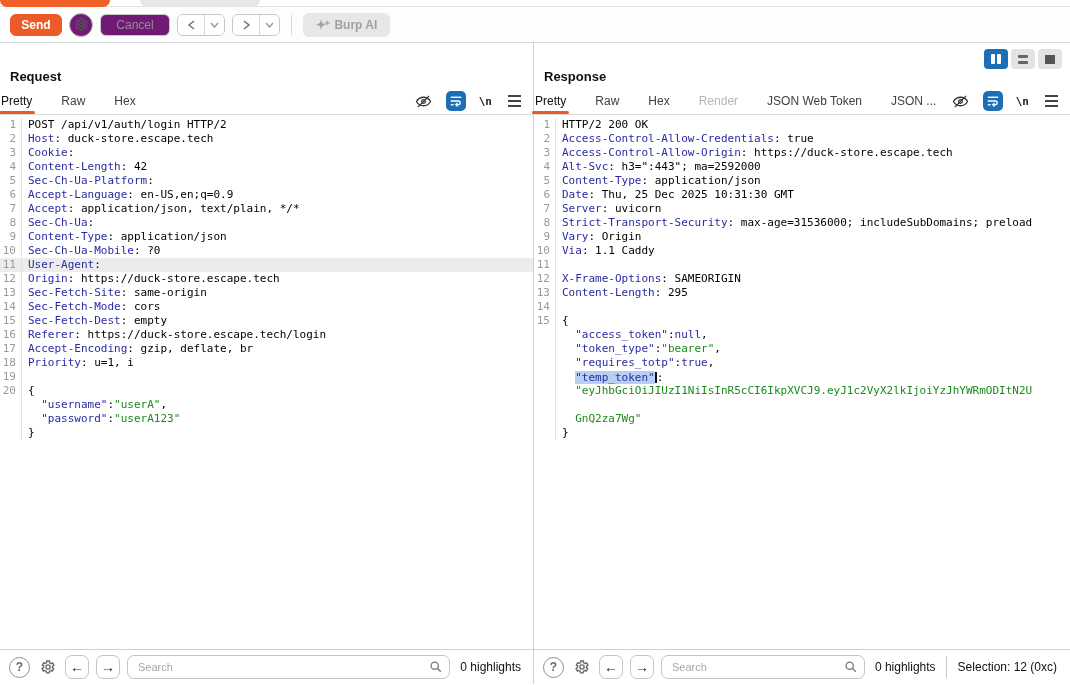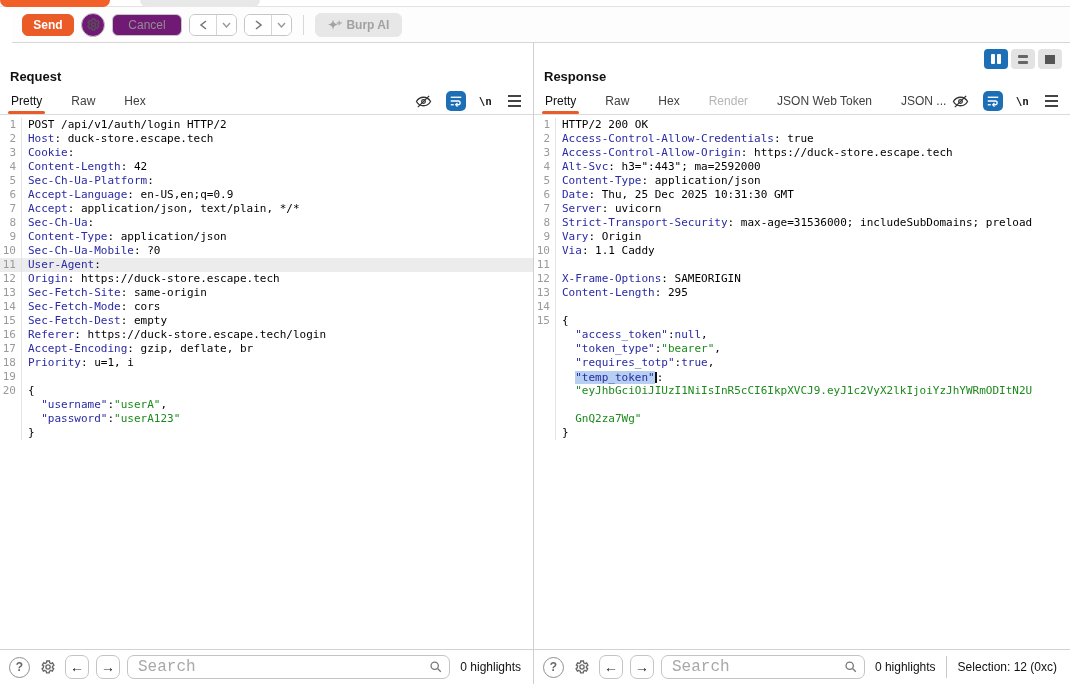--- a/index.html
+++ b/index.html
@@ -8,21 +8,21 @@
         font-family:"Liberation Sans",sans-serif; overflow:hidden; color:#111; }
 
   
   .top-strip{ height:7px; position:relative; background:#fff; border-bottom:1px solid #e2e2e2;}
   .tab-stub{ position:absolute; top:0; height:7px; border-radius:0 0 7px 7px; }
   .tab-stub.active{ left:0; width:110px; background:#f2602a; }
   .tab-stub.idle{ left:140px; width:120px; background:#e8e8e8; }
 
   
   .toolbar{ height:36px; display:flex; align-items:center; gap:7px; padding:0 10px;
-            background:#fdfdfd; border-bottom:1px solid #d6d6d6;margin-left:12px; }
+            background:#fdfdfd; border-bottom:1px solid #d6d6d6; }
   .btn{ display:inline-flex; align-items:center; justify-content:center;
         border:1px solid #c6c6c6; border-radius:6px; background:#701a75; height:22px;
         font-size:12px; color:#8f8f8f; cursor:default; }
   .btn-send{ background:#ea5b27; border-color:#ea5b27; color:#fff; font-weight:bold;
              width:52px; height:22px; }
   .btn-circle{ width:24px; height:24px; border-radius:50%; color:#555; }
   .btn-cancel{ width:70px; }
   .split{ display:inline-flex; border:1px solid #c6c6c6; border-radius:6px; height:22px; overflow:hidden;}
   .split .seg{ display:flex; align-items:center; justify-content:center; width:26px; color:#777; background:#fff;}
   .split .seg + .seg{ border-left:1px solid #d6d6d6; width:20px; }
@@ -33,21 +33,21 @@
 
   
   .panes{ display:flex; height:641px; }
   .pane{ display:flex; flex-direction:column; position:relative; background:#fff; }
   .pane.request{ width:534px; border-right:1px solid #cfcfcf; }
   .pane.response{ width:536px; }
   .pane-title{ font-size:13px; font-weight:bold; padding:26px 0 0 10px; height:44px; }
   .pane.response .pane-title{ padding-top:26px; }
 
   .tabs-row{ position:relative; display:flex; align-items:stretch; height:28px;
-             border-bottom:1px solid #dadada; padding-left:10px; }
+             border-bottom:1px solid #dadada; }
   .tab{ font-size:12px; color:#404040; margin-right:27px; padding:7px 1px 0 1px; position:relative; white-space:nowrap;}
   .tab.active{ color:#111; }
   .tab.active::after{ content:""; position:absolute; left:-2px; right:-2px; bottom:0;
                       height:3px; background:#ea5b27; border-radius:2px; }
   .tab.disabled{ color:#b5b5b5; }
 
   .editor-icons{ position:absolute; right:10px; top:4px; display:flex; align-items:center; gap:13px; }
   .eicon{ width:18px; height:18px; display:flex; align-items:center; justify-content:center; color:#333; }
   .wrap-btn{ width:20px; height:20px; background:#1d6fb5; border-radius:5px; }
   .nl-label{ font-size:11px; font-weight:bold; color:#222; font-family:"DejaVu Sans Mono",monospace; }
@@ -84,22 +84,22 @@
   .searchbar{ height:35px; border-top:1px solid #d2d2d2; display:flex; align-items:center;
               gap:7px; padding:0 9px; background:#fff; }
   .sb-circle{ width:21px; height:21px; border:1.5px solid #8f8f8f; border-radius:50%;
               display:flex; align-items:center; justify-content:center; font-size:12px;
               color:#666; font-weight:bold; }
   .sb-gear{ width:21px; height:21px; display:flex; align-items:center; justify-content:center; color:#666;}
   .sb-arrow{ width:24px; height:24px; border:1px solid #c4c4c4; border-radius:7px;
              display:flex; align-items:center; justify-content:center; font-size:14px; color:#222; background:#fff;}
   .search-wrap{ position:relative; flex:1; }
   .search-input{ width:100%; height:24px; border:1px solid #c4c4c4; border-radius:7px;
-                 padding:0 28px 0 10px; font-size:16px; color:#333;
-                 font-family:Liberation Mono, monospace; outline:none; background:#fff;}
+                 padding:0 28px 0 10px; font-size:11px; color:#333;
+                 font-family:Liberation Sans, sans-serif; outline:none; background:#fff;}
   .search-input::placeholder{ color:#a8a8a8; }
   .mag{ position:absolute; right:8px; top:5px; color:#777; }
   .hl-count{ font-size:12px; color:#111; white-space:nowrap; padding:0 3px; }
   .sel-div{ width:1px; height:22px; background:#c9c9c9; }
   .sel-info{ font-size:12px; color:#111; white-space:nowrap; padding:0 4px; }
 
   svg{ display:block; }
 </style>
 </head>
 <body>

